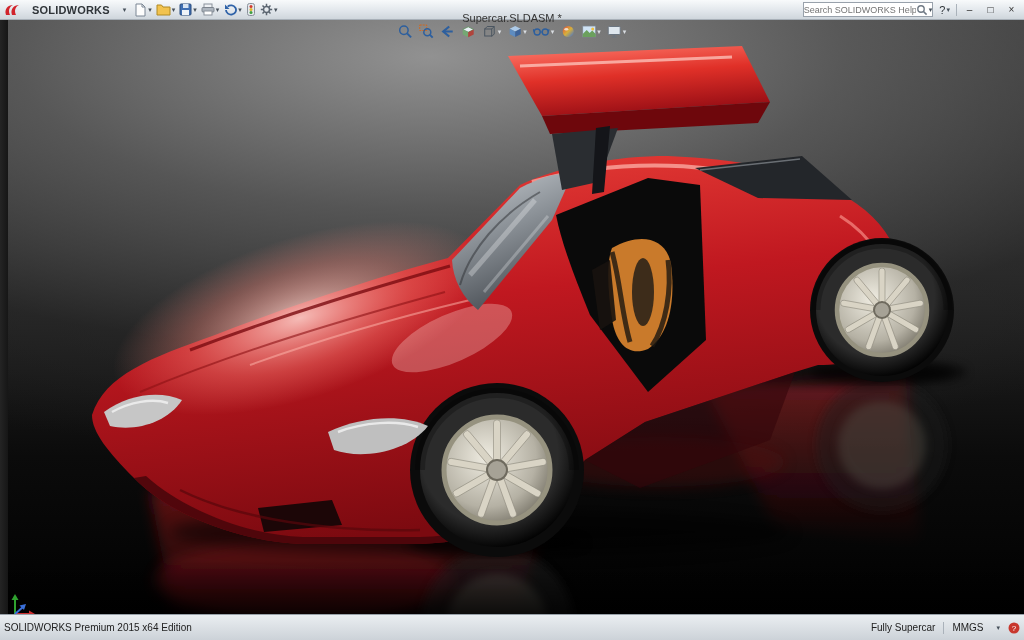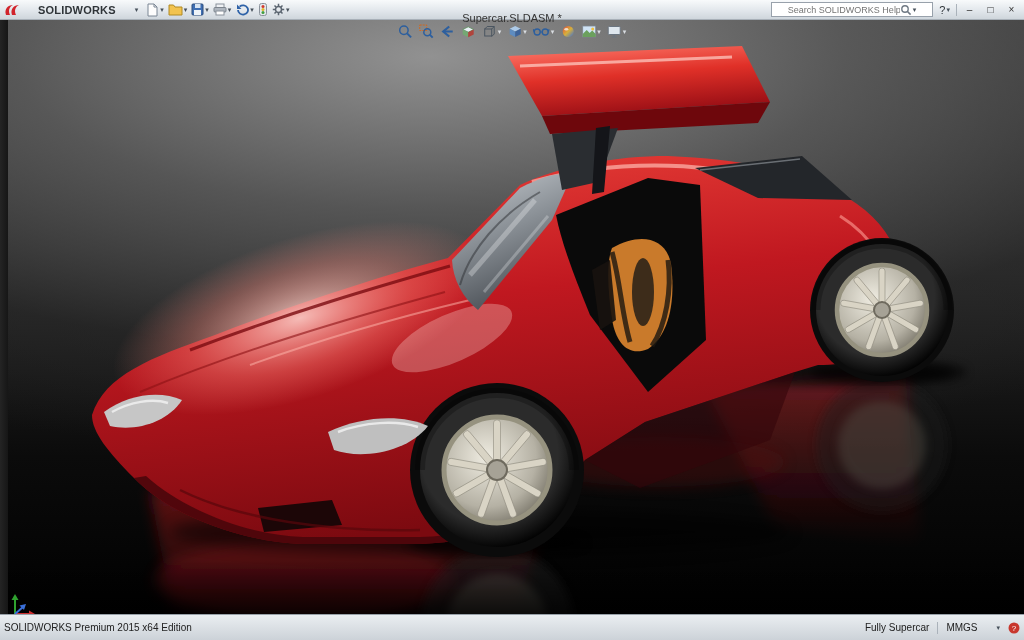--- a/index.html
+++ b/index.html
@@ -4,29 +4,29 @@
 <style>
   * { margin:0; padding:0; box-sizing:border-box; }
   html,body { width:1024px; height:640px; overflow:hidden; background:#000;
     font-family:"Liberation Sans", sans-serif; }
   .app { position:relative; width:1024px; height:640px; }
 
   
   .titlebar { position:absolute; top:0; left:0; right:0; height:20px; z-index:10;
     background:linear-gradient(#f8fafb, #e2e7ec 55%, #cfd6dc);
     border-bottom:1px solid #a8b0b8; display:flex; align-items:center; padding:0 4px; }
-  .logo { display:flex; align-items:center; gap:18px; margin-right:6px; }
+  .logo { display:flex; align-items:center; gap:12px; margin-right:6px; }
   .logo-text { font-size:11px; font-weight:bold; color:#2f3438; letter-spacing:.2px; }
   .tb-btn { display:flex; align-items:center; height:17px; padding:0 2px; border-radius:2px; }
   .caret { font-size:7px; line-height:1; color:#46505a; margin-left:1px; }
   .title-center { position:absolute; left:0; right:0; top:0; height:36px; display:flex;
     align-items:center; justify-content:center; font-size:11px; color:#333; pointer-events:none; }
   .tb-right { margin-left:auto; display:flex; align-items:center; gap:4px; }
   .search-box { display:flex; align-items:center; border:1px solid #98a1ab; background:#fff;
-    height:15px; padding:0 16px; }
+    height:15px; padding:0 0; }
   .search-box input { border:none; outline:none; font-size:9px; width:112px; color:#555; background:transparent; }
   .help-btn { display:flex; align-items:center; font-size:11px; color:#2f3438; padding:0 2px; }
   .win-btn { width:17px; height:15px; display:flex; align-items:center; justify-content:center;
     font-size:10px; color:#333; }
   .vsep { width:1px; height:12px; background:#aab2ba; }
 
   
   .headsup { position:absolute; top:23px; left:50%; transform:translateX(-50%);
     display:flex; align-items:center; gap:2px; z-index:6; }
   .hu-btn { display:flex; align-items:center; padding:1px 2px; border-radius:2px; }
@@ -41,21 +41,21 @@
   .scene { position:absolute; inset:0; width:100%; height:100%; display:block; }
   .left-strip { position:absolute; left:0; top:0; bottom:0; width:8px;
     background:linear-gradient(90deg,#242424,#161616); z-index:3; }
   .triad { position:absolute; left:8px; bottom:6px; z-index:4; }
 
   
   .statusbar { position:absolute; bottom:0; left:0; right:0; height:26px; z-index:10;
     background:linear-gradient(#eaeef1, #ccd2d8); border-top:1px solid #97a0a8;
     display:flex; align-items:center; font-size:10px; color:#222; padding:0 4px; }
   .sb-right { margin-left:auto; display:flex; align-items:center; gap:8px; }
-  .sb-units { display:flex; align-items:center; gap:18px; }
+  .sb-units { display:flex; align-items:center; gap:12px; }
 </style>
 </head>
 <body>
 
 <div class="app">
 
   <div class="titlebar">
     <div class="title-center">
       <span>Supercar.SLDASM *</span>
     </div>

